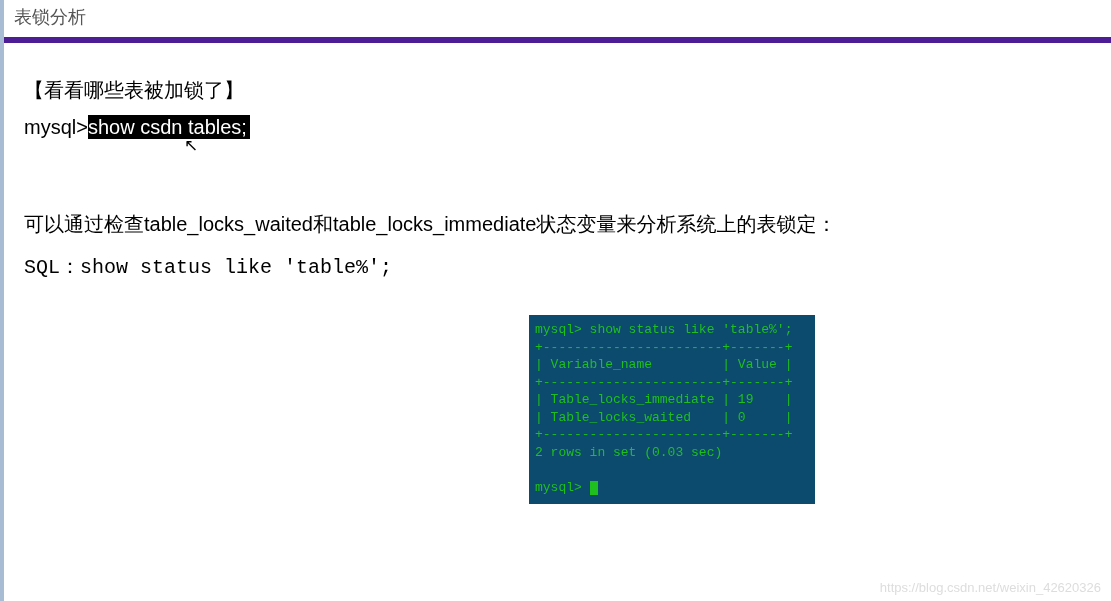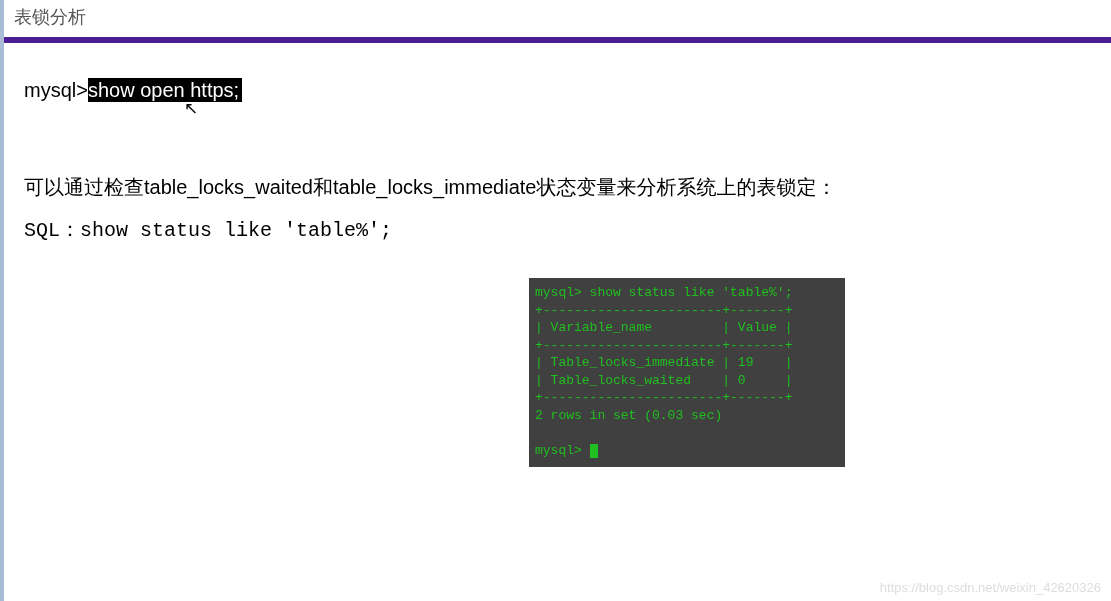--- a/index.html
+++ b/index.html
@@ -55,22 +55,22 @@
       font-size: 17px;
       color: #000;
       pointer-events: none;
     }
     .gap-sm { height: 60px; }
     .para { font-size: 20px; }
     .para2 { font-size: 20px; margin-top: 10px; font-family: Liberation Mono, monospace; }
     .terminal-wrap {
       margin-top: 30px;
       margin-left: 505px;
-      width: 316px;
-      background: #404040;
+      width: 286px;
+      background: #0c4a6e;
       color: #1fbf1f;
       font-family: "Courier New", monospace;
       font-size: 13px;
       line-height: 1.35;
       padding: 6px 6px 8px 6px;
       white-space: pre;
     }
     .term-cursor {
       display: inline-block;
       width: 8px;
@@ -88,23 +88,24 @@
     }
   </style>
 </head>
 <body>
 
 <div class="frame">
   <div class="title-strip">表锁分析</div>
 
   <div class="content">
 
+    <div class="row heading">【看看哪些表被加锁了】</div>
 
     <div class="row cmd-line">
-      <span class="prompt">mysql&gt;</span><span class="sel">show open https;</span>
+      <span class="prompt">mysql&gt;</span><span class="sel">show csdn tables;</span>
       <span class="cursor-arrow">↖</span>
     </div>
 
     <div class="gap-sm"></div>
 
 
     <div class="para">可以通过检查table_locks_waited和table_locks_immediate状态变量来分析系统上的表锁定：</div>
 
     <div class="para2">SQL：show status like 'table%';</div>
 

